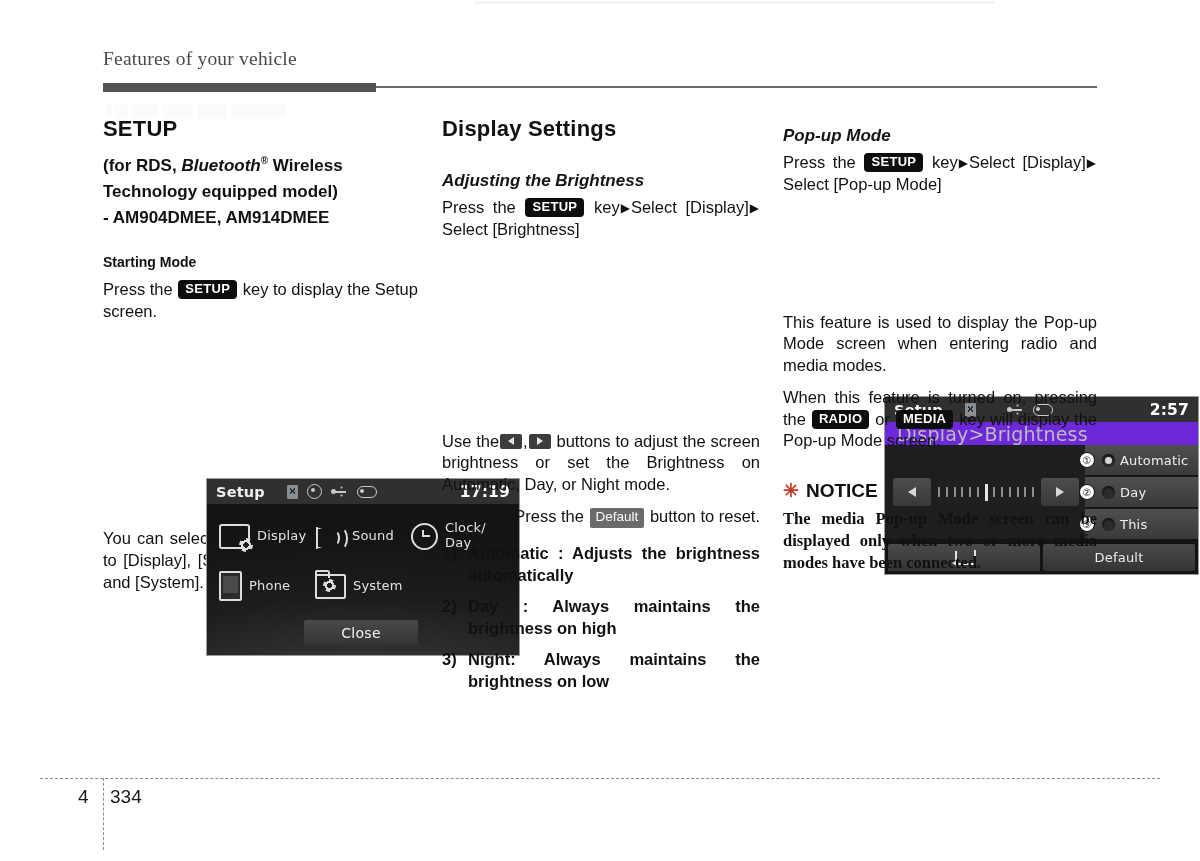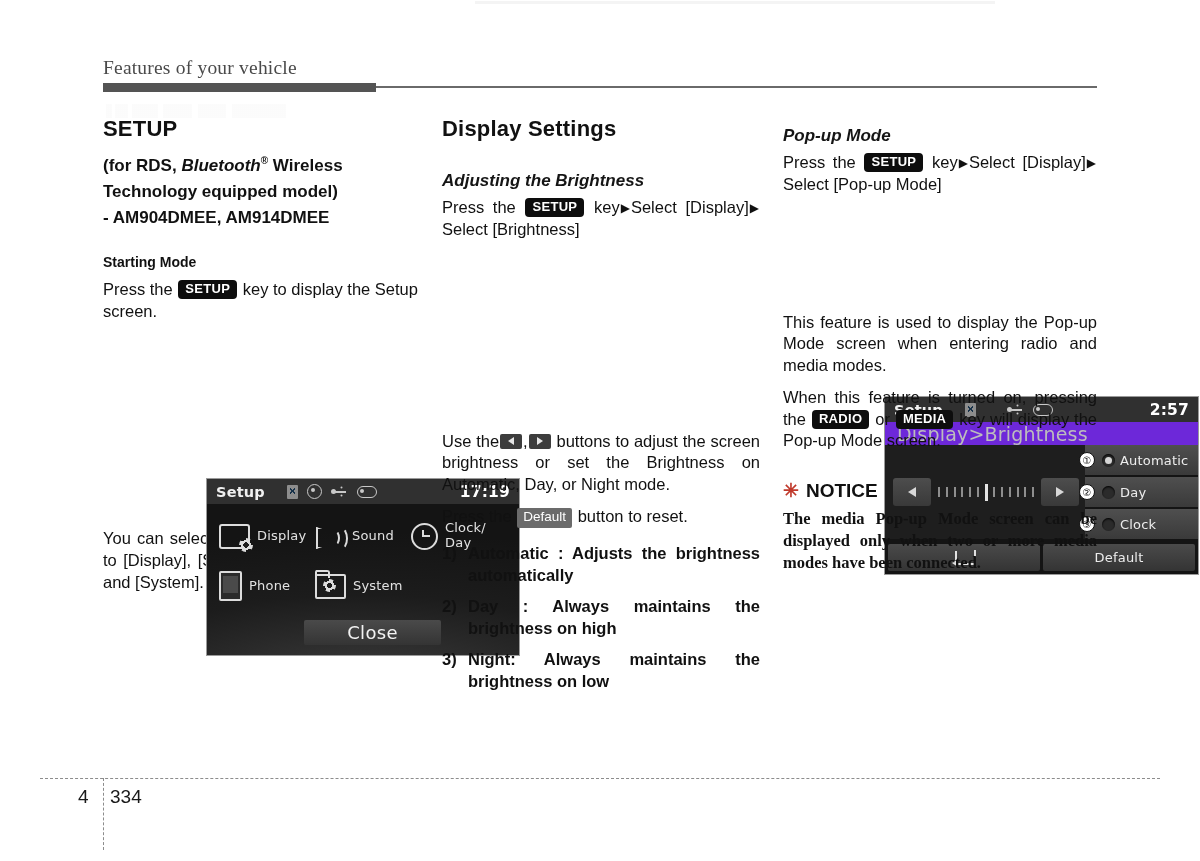--- a/index.html
+++ b/index.html
@@ -25,21 +25,21 @@
   .scan-artifact {
     position: absolute;
     left: 475px; top: 1px;
     width: 520px; height: 3px;
     background: #f4f4f4;
   }
 
   
   .chapter-header {
     position: absolute;
-    left: 103px; top: 57px;
+    left: 103px; top: 48px;
     font-family: "Liberation Serif", serif;
     font-size: 19.5px;
     color: #4a4a4a;
     letter-spacing: 0.2px;
     white-space: nowrap;
   }
   .header-rule-thick {
     position: absolute;
     left: 103px; top: 83px;
     width: 273px; height: 9px;
@@ -105,21 +105,21 @@
     margin: 0 0 6px 0;
     color: #151515;
   }
   p.body {
     font-size: 16.5px;
     line-height: 1.32;
     margin: 0 0 10px 0;
     text-align: justify;
     text-justify: inter-word;
   }
-  p.body.last-left { text-align: left; }
+  p.body.last-left { text-align: right; }
 
   
   .key {
     display: inline-block;
     background: #0d0d0d;
     color: #fff;
     font-size: 13px;
     font-weight: bold;
     letter-spacing: .3px;
     padding: 1px 7px 2px 7px;
@@ -410,27 +410,27 @@
     width: 13px; height: 13px;
     border-radius: 50%;
     background:
       radial-gradient(circle at 50% 50%, #1c1c1c 0 2.4px, #dcdcdc 2.4px 4.6px, transparent 4.6px),
       conic-gradient(#dcdcdc 0 12%, transparent 12% 25%, #dcdcdc 25% 37%, transparent 37% 50%,
                      #dcdcdc 50% 62%, transparent 62% 75%, #dcdcdc 75% 87%, transparent 87%);
   }
   .dev1-close {
     position: absolute;
     left: 97px; bottom: 10px;
-    width: 137px; height: 25px;
+    width: 114px; height: 25px;
     background: linear-gradient(#4a4a4a, #343434);
     border-radius: 2px;
     display: flex;
     align-items: center;
     justify-content: center;
-    font-size: 18px;
+    font-size: 14px;
     color: #f2f2f2;
     letter-spacing: .3px;
   }
 
   
   .dev2 {
     position: absolute;
     left: 442px; top: 280px;
     width: 313px; height: 177px;
     background: #141414;
@@ -759,21 +759,21 @@
           <span class="mode-label">Automatic</span>
         </div>
         <div class="mode-btn">
           <span class="callout">②</span>
           <span class="radio-dot"></span>
           <span class="mode-label">Day</span>
         </div>
         <div class="mode-btn">
           <span class="callout">③</span>
           <span class="radio-dot"></span>
-          <span class="mode-label">Clock</span>
+          <span class="mode-label">This</span>
         </div>
       </div>
 
       <div class="dev2-bottom">
         <div class="bot-btn">
           <span class="back-glyph"></span>
         </div>
         <div class="bot-btn">Default</div>
       </div>
     </div>

